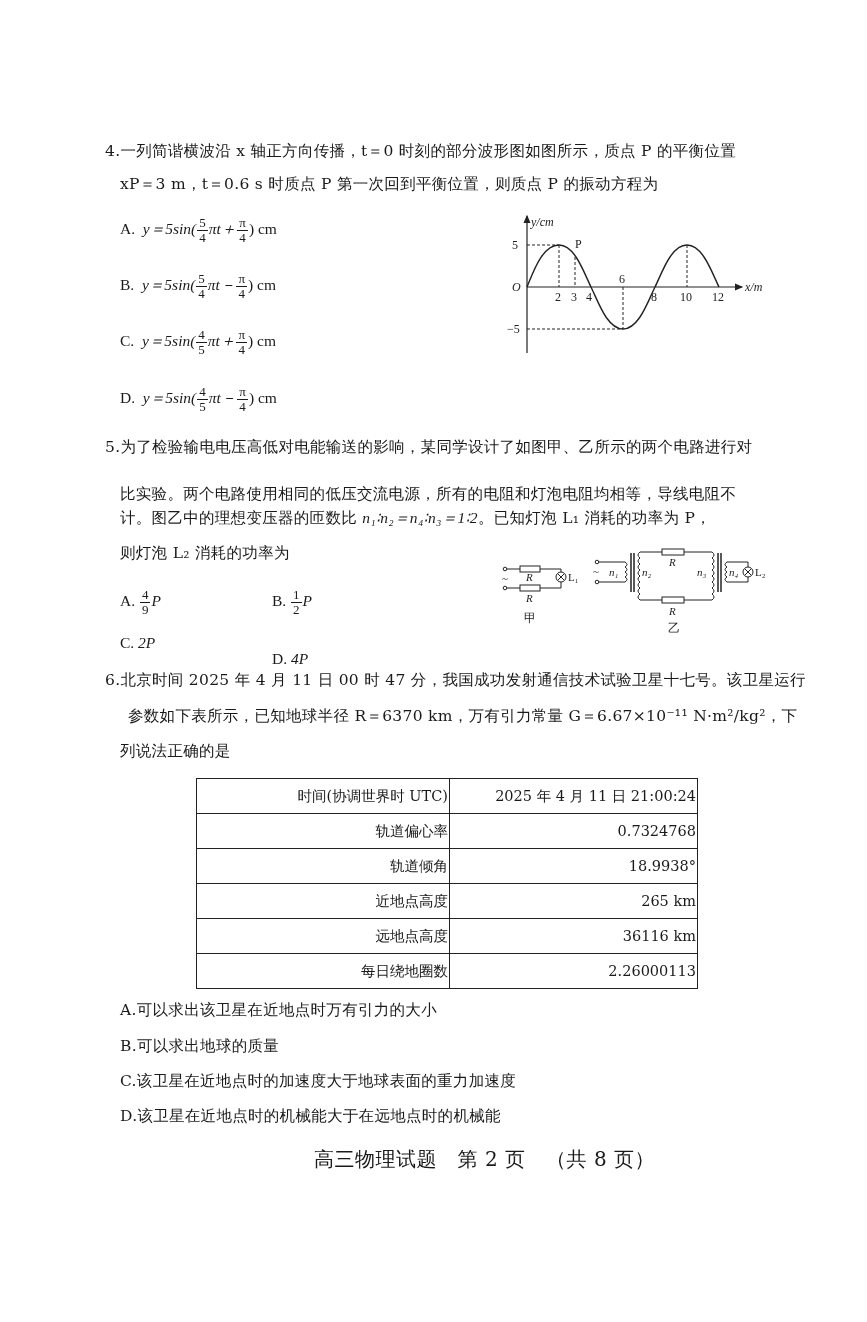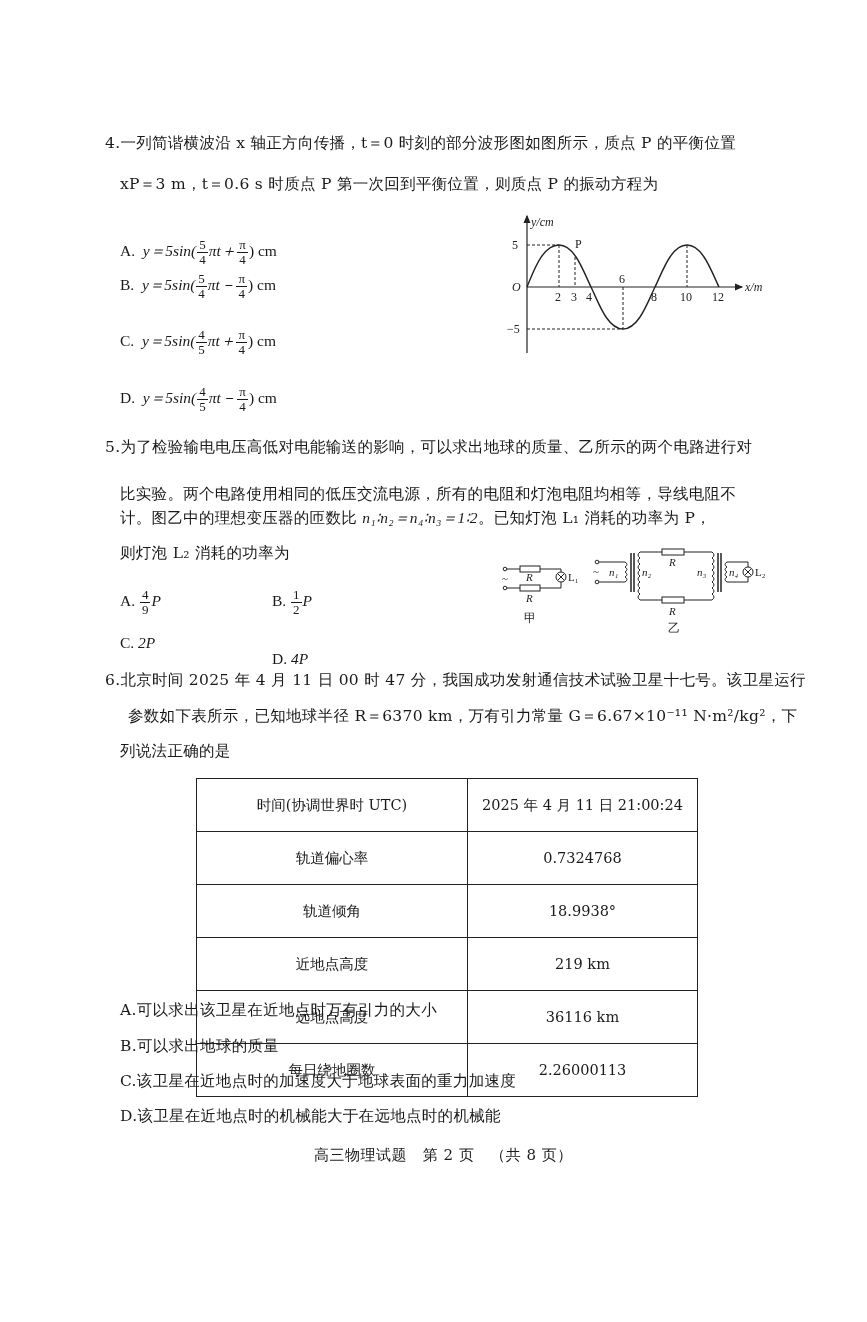--- a/index.html
+++ b/index.html
@@ -7,35 +7,35 @@
          font-family:"DejaVu Serif","Liberation Serif",serif; color:#1a1a1a; }
   .abs { position:absolute; white-space:nowrap; }
   .txt { font-size:15.5px; line-height:20px; letter-spacing:0.3px; }
   .it { font-style:italic; font-family:"Liberation Serif","DejaVu Serif",serif; }
   .frac { display:inline-block; vertical-align:middle; text-align:center; font-size:13px; line-height:14px; margin:0 1px; }
   .frac .num { display:block; border-bottom:1px solid #1a1a1a; padding:0 2px; }
   .frac .den { display:block; padding:0 2px; }
   .opt { font-size:15.5px; font-family:"Liberation Serif","DejaVu Serif",serif; }
   table.params { position:absolute; left:196px; top:778px; width:502px; border-collapse:collapse;
                  font-size:14.5px; }
-  table.params td { border:1.6px solid #222; height:32px; text-align:center; padding:10px; }
+  table.params td { border:1.6px solid #222; height:32px; text-align:right; padding:1px; }
   table.params td.k { width:250px; }
   svg text { font-family:"Liberation Serif","DejaVu Serif",serif; }
-  .footer { font-size:15px; letter-spacing:0.5px; }
+  .footer { font-size:20px; letter-spacing:0.5px; }
 </style>
 </head>
 <body>
 
 <div>
-  <div class="abs txt" style="left:105px; top:133px;">
+  <div class="abs txt" style="left:105px; top:141px;">
     <span>4.</span><span>一列简谐横波沿 x 轴正方向传播，t＝0 时刻的部分波形图如图所示，质点 P 的平衡位置</span>
   </div>
   <div class="abs txt" style="left:120px; top:174px;">xP＝3 m，t＝0.6 s 时质点 P 第一次回到平衡位置，则质点 P 的振动方程为</div>
 
-  <div class="abs opt" style="left:120px; top:216px;margin-top:22px;">
+  <div class="abs opt" style="left:120px; top:216px;">
     <span>A.</span>&nbsp;
     <span class="it">y＝5sin(</span><span class="frac"><span class="num">5</span><span class="den">4</span></span><span class="it">πt＋</span><span class="frac"><span class="num">π</span><span class="den">4</span></span><span>) cm</span>
   </div>
   <div class="abs opt" style="left:120px; top:272px;">
     <span>B.</span>&nbsp;
     <span class="it">y＝5sin(</span><span class="frac"><span class="num">5</span><span class="den">4</span></span><span class="it">πt－</span><span class="frac"><span class="num">π</span><span class="den">4</span></span><span>) cm</span>
   </div>
   <div class="abs opt" style="left:120px; top:328px;">
     <span>C.</span>&nbsp;
     <span class="it">y＝5sin(</span><span class="frac"><span class="num">4</span><span class="den">5</span></span><span class="it">πt＋</span><span class="frac"><span class="num">π</span><span class="den">4</span></span><span>) cm</span>
@@ -79,21 +79,21 @@
       <text x="651" y="301">8</text>
       <text x="680" y="301">10</text>
       <text x="712" y="301">12</text>
       <text x="575" y="248">P</text>
     </g>
   </svg>
 </div>
 
 <div>
   <div class="abs txt" style="left:105px; top:437px;">
-    <span>5.</span><span>为了检验输电电压高低对电能输送的影响，可以求出地球的质量、乙所示的两个电路进行对</span>
+    <span>5.</span><span>为了检验输电电压高低对电能输送的影响，某同学设计了如图甲、乙所示的两个电路进行对</span>
   </div>
   <div class="abs txt" style="left:120px; top:472px;margin-top:12px;">比实验。两个电路使用相同的低压交流电源，所有的电阻和灯泡电阻均相等，导线电阻不</div>
   <div class="abs txt" style="left:120px; top:508px;">
     <span>计。图乙中的理想变压器的匝数比 </span><span class="it">n₁∶n₂＝n₄∶n₃＝1∶2</span><span>。已知灯泡 L₁ 消耗的功率为 P，</span>
   </div>
   <div class="abs txt" style="left:120px; top:543px;">则灯泡 L₂ 消耗的功率为</div>
 
   <div class="abs opt" style="left:120px; top:588px;">
     <span>A.</span>&nbsp;<span class="frac"><span class="num">4</span><span class="den">9</span></span><span class="it">P</span>
   </div>
@@ -190,21 +190,21 @@
     <tr>
           <td class="k">轨道偏心率</td>
           <td>0.7324768</td>
         </tr>
     <tr>
           <td class="k">轨道倾角</td>
           <td>18.9938°</td>
         </tr>
     <tr>
           <td class="k">近地点高度</td>
-          <td>219 km</td>
+          <td>265 km</td>
         </tr>
     <tr>
           <td class="k">远地点高度</td>
           <td>36116 km</td>
         </tr>
     <tr>
           <td class="k">每日绕地圈数</td>
           <td>2.26000113</td>
         </tr>
   </tbody>

